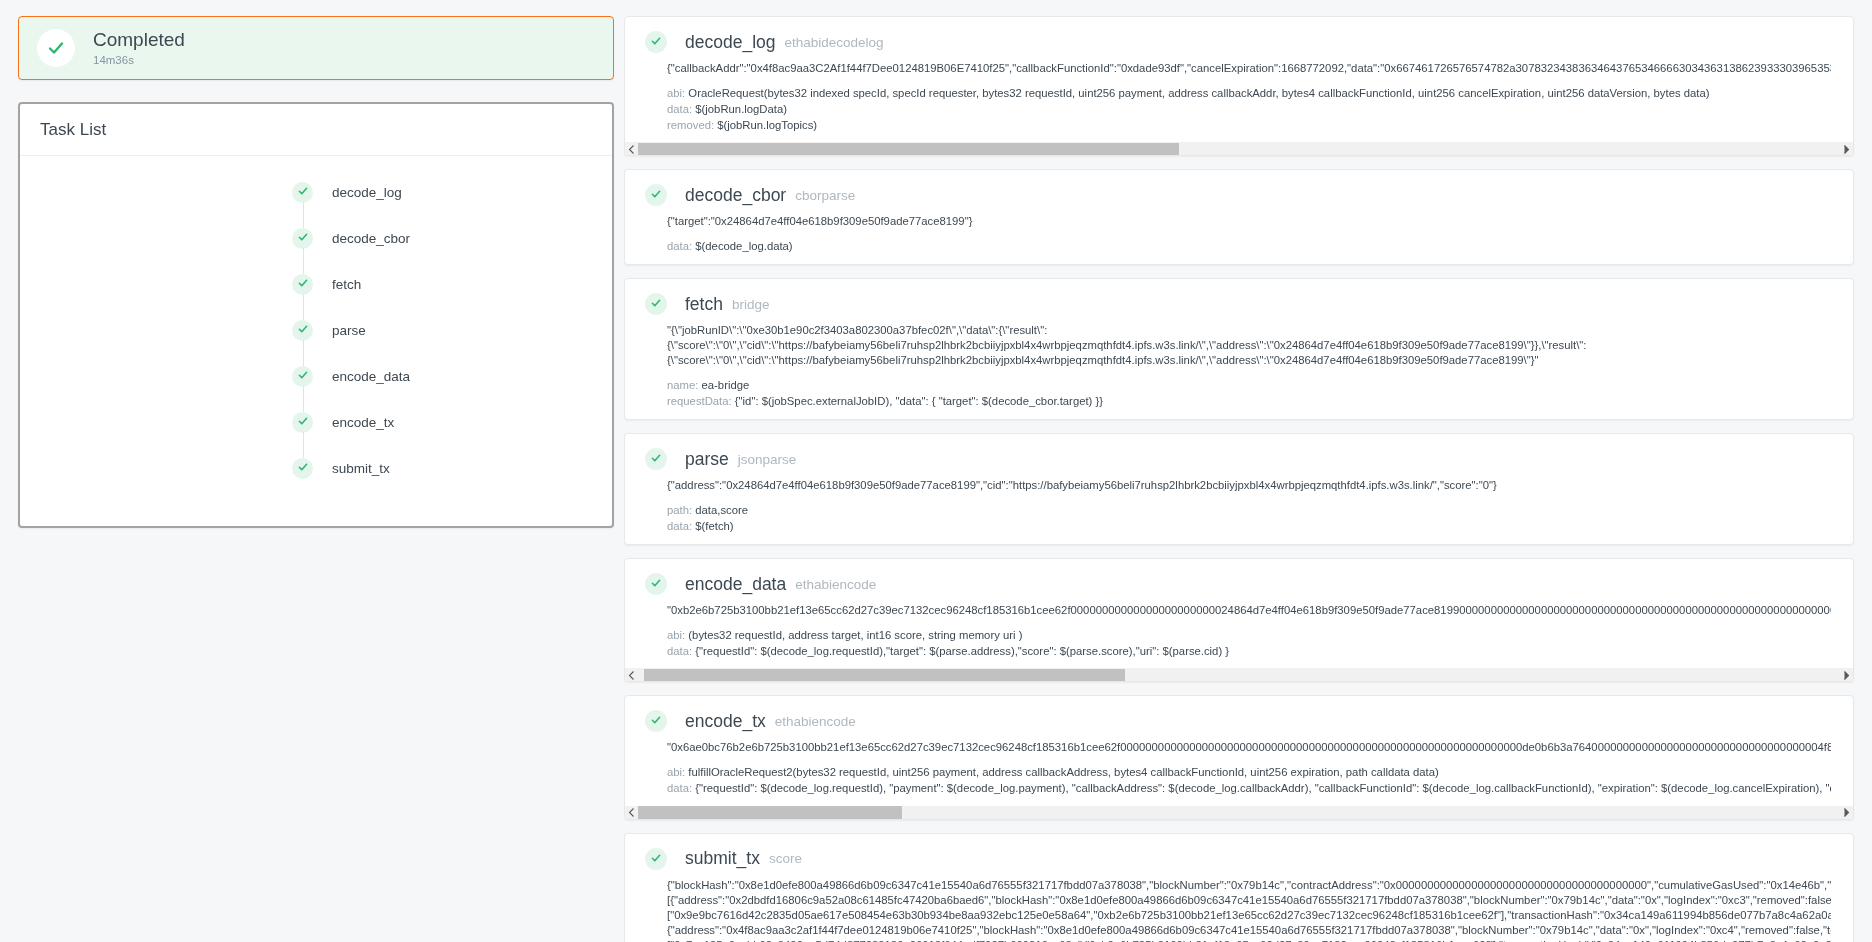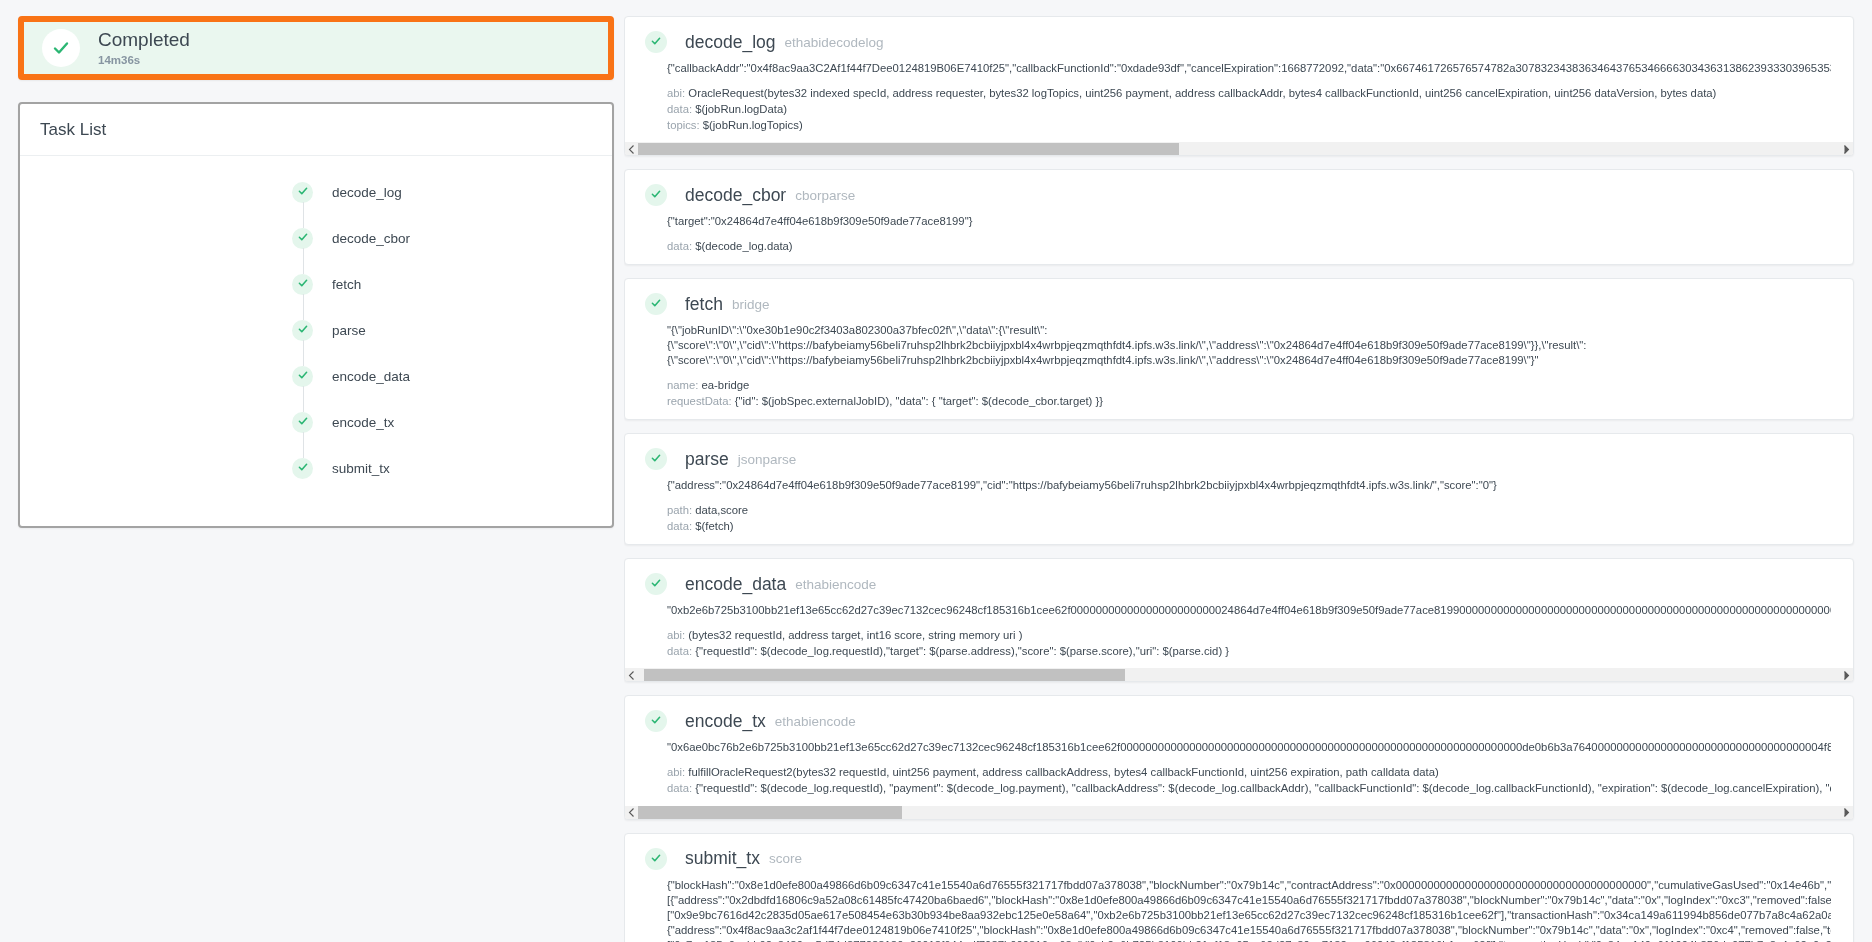--- a/index.html
+++ b/index.html
@@ -19,21 +19,21 @@
   }
 
   
   .left-col {
     width: 616px;
     flex: 0 0 616px;
     padding: 0 10px 0 10px;
   }
   .status-card {
     background: #eaf7ef;
-    border: 6px solid #f97316;
+    border: 1px solid #f97316;
     border-radius: 4px;
     height: 64px;
     display: flex;
     align-items: center;
     padding: 0 18px;
     box-shadow: 0 1px 2px rgba(0,0,0,.06);
   }
   .status-ring {
     width: 38px; height: 38px;
     border-radius: 50%;
@@ -45,21 +45,20 @@
   .status-text { margin-left: 18px; line-height: 1.15; }
   .status-title {
     font-size: 19px;
     color: #3d4852;
     font-weight: 400;
   }
   .status-sub {
     font-size: 11.5px;
     color: #8795a1;
     margin-top: 3px;
-    font-weight: bold;
   }
 
   .tasklist-card {
     margin-top: 22px;
     background: #ffffff;
     border: 2px solid #a3a3a3;
     border-radius: 4px;
     box-shadow: 0 1px 2px rgba(0,0,0,.05);
     overflow: hidden;
   }
@@ -290,23 +289,23 @@
               </svg></span>
           </div>
           <div class="card-title">decode_log</div>
           <div class="card-type">ethabidecodelog</div>
         </div>
         <div class="card-body">
           <div class="result-block">
             <div class="result-line">{"callbackAddr":"0x4f8ac9aa3C2Af1f44f7Dee0124819B06E7410f25","callbackFunctionId":"0xdade93df","cancelExpiration":1668772092,"data":"0x667461726576574782a30783234383634643765346666303436313862393330396535306639616465373761636531393930303030303030303030303030303030303030303030303030303030303030303030303030303030303030303030303030303030303030303030303030303030303030</div>
           </div>
           <div class="meta-block">
-            <div><span class="meta-key">abi:</span> <span>OracleRequest(bytes32 indexed specId, address requester, bytes32 logTopics, uint256 payment, address callbackAddr, bytes4 callbackFunctionId, uint256 cancelExpiration, uint256 dataVersion, bytes data)</span></div>
+            <div><span class="meta-key">abi:</span> <span>OracleRequest(bytes32 indexed specId, specId requester, bytes32 requestId, uint256 payment, address callbackAddr, bytes4 callbackFunctionId, uint256 cancelExpiration, uint256 dataVersion, bytes data)</span></div>
             <div><span class="meta-key">data:</span> <span>$(jobRun.logData)</span></div>
-            <div><span class="meta-key">topics:</span> <span>$(jobRun.logTopics)</span></div>
+            <div><span class="meta-key">removed:</span> <span>$(jobRun.logTopics)</span></div>
           </div>
         </div>
         <div class="hscroll">
           <div class="hs-arrow">
             <svg width="7" height="9" viewBox="0 0 7 9">
               <path d="M5.5 0.5 L1.5 4.5 L5.5 8.5" fill="none" stroke="#5a5a5a" stroke-width="1.1"></path>
             </svg>
           </div>
           <div class="hs-track">
             <div class="hs-thumb" style="left:0%; width:45%"></div>

